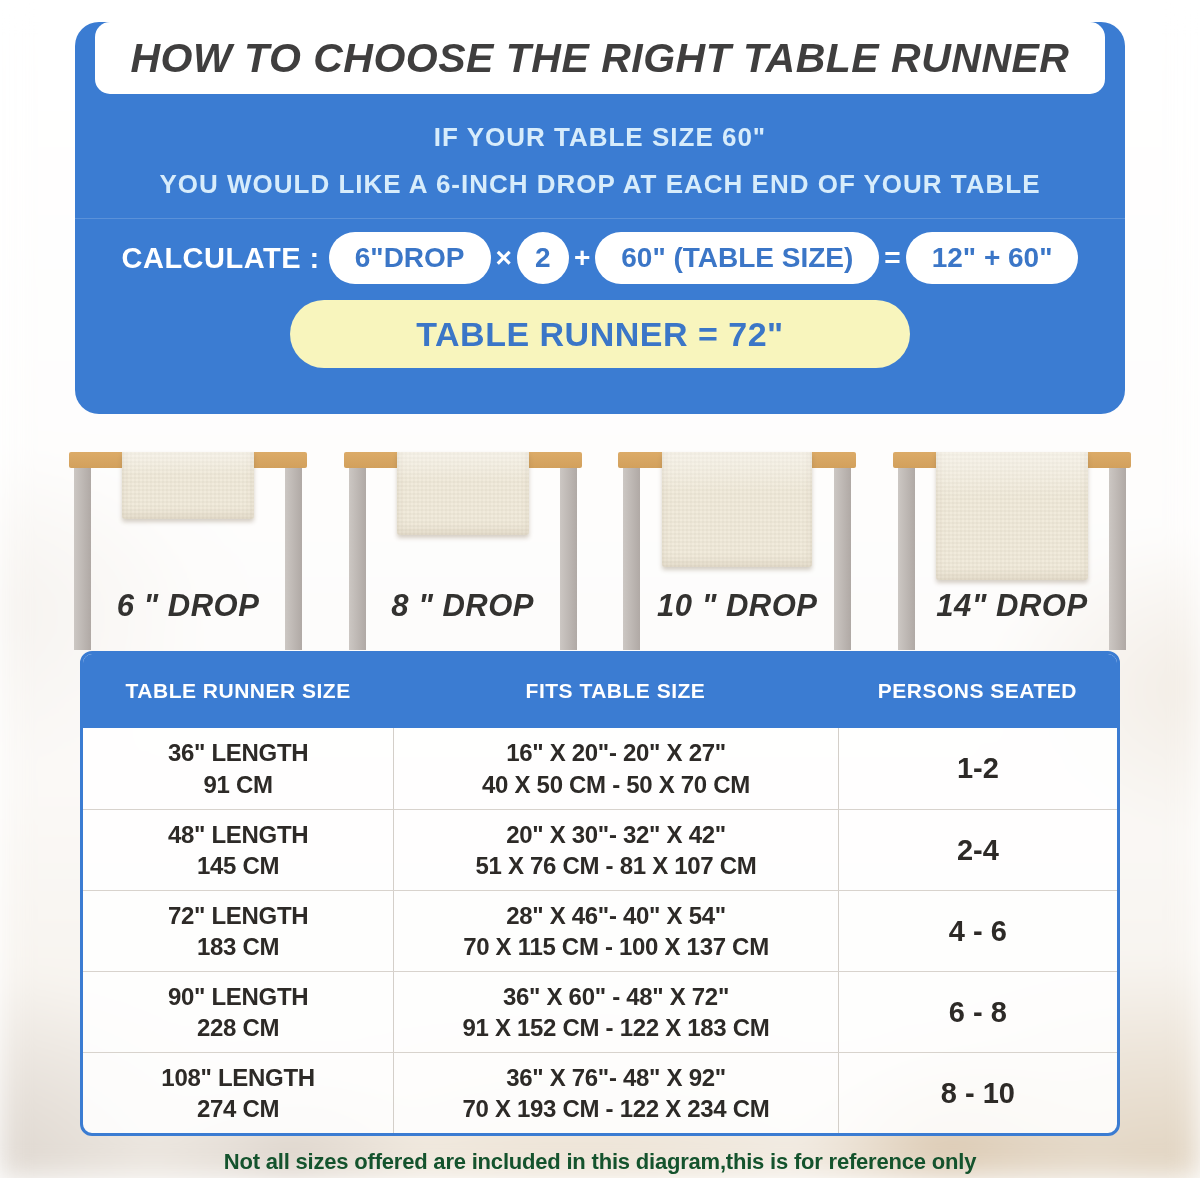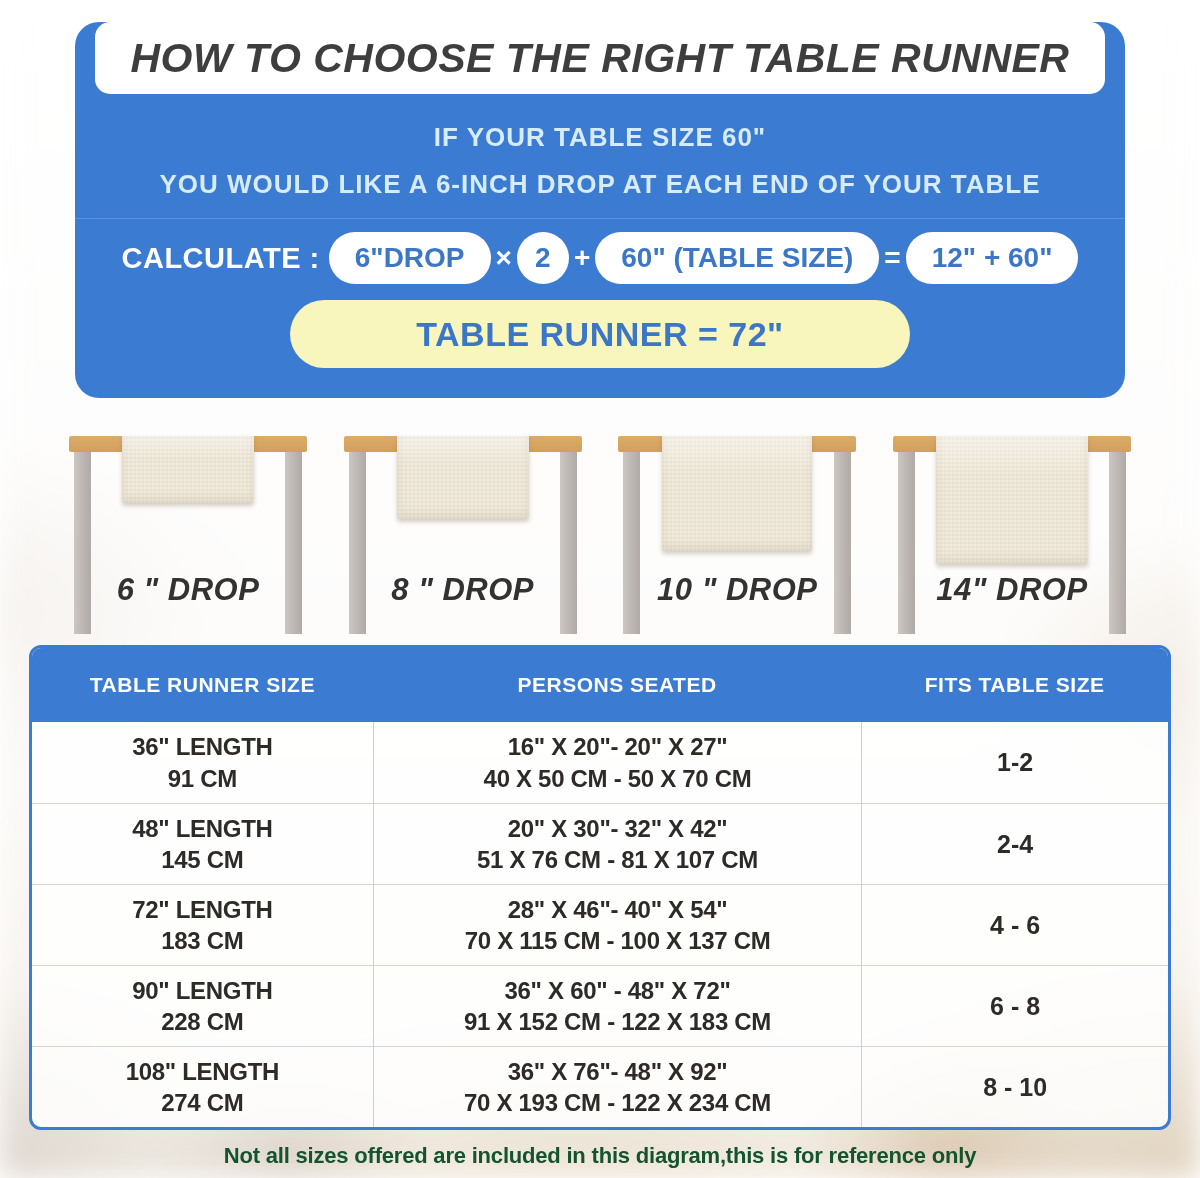--- a/index.html
+++ b/index.html
@@ -25,21 +25,21 @@
       linear-gradient(180deg, #ffffff 0%, #fdfcfb 55%, #f4efe8 100%);
     filter: blur(14px);
   }
   .content { position:relative; z-index:1; }
 
   
   .top-panel {
     width:1050px; margin:8px auto 0;
     background:#3b7cd2;
     border-radius:24px;
-    padding-bottom:30px;
+    padding-bottom:46px;
     position:relative;
   }
   .title-bar {
     margin:22px 20px 0;
     height:72px;
     background:#ffffff;
     border-radius:15px;
     display:flex; align-items:center; justify-content:center;
   }
   .title-bar h1 {
@@ -116,21 +116,21 @@
   .drop-label {
     position:absolute; left:0; right:0; bottom:26px;
     text-align:center; z-index:4;
     font-size:31px; font-weight:bold; font-style:italic;
     color:#333230; letter-spacing:.5px;
     white-space:nowrap;
   }
 
   
   .size-table {
-    width:1142px; margin:11px auto 0;
+    width:1040px; margin:1px auto 0;
     border:3px solid #3b7cd2;
     border-radius:12px;
     overflow:hidden;
     background:rgba(255,255,255,.86);
   }
   .thead {
     background:#3b7cd2;
     height:74px;
     display:grid; grid-template-columns:30% 43% 27%;
     align-items:center;
@@ -140,21 +140,21 @@
     text-align:center;
   }
   .trow {
     display:grid; grid-template-columns:30% 43% 27%;
     min-height:81px; align-items:center;
   }
   .trow + .trow { border-top:1px solid #d8d3cd; }
   .cell { text-align:center; padding:8px 4px; color:#2d2a27; }
   .cell.c2, .cell.c3 { border-left:1px solid #d4cfc9; }
   .cell.c1, .cell.c2 { font-size:24px; font-weight:bold; line-height:1.3; letter-spacing:-.3px; }
-  .cell.c3 { font-size:25px; font-weight:bold; }
+  .cell.c3 { font-size:29px; font-weight:bold; }
   .cell.c2, .cell.c3 { align-self:stretch; display:flex; flex-direction:column; justify-content:center; }
 
   .footer-note {
     margin-top:13px;
     text-align:center;
     font-size:22px; font-weight:bold;
     color:#14532d; letter-spacing:-.2px;
   }
 </style>
 </head>
@@ -216,22 +216,22 @@
       <div class="tabletop"></div>
       <div class="runner"></div>
       <div class="drop-label">14" DROP</div>
     </div>
 
   </section>
 
   <section class="size-table">
     <div class="thead">
       <div class="hcell">TABLE RUNNER SIZE</div>
+      <div class="hcell">FITS TABLE SIZE</div>
       <div class="hcell">PERSONS SEATED</div>
-      <div class="hcell">FITS TABLE SIZE</div>
     </div>
 
     <div class="trow">
       <div class="cell c1">
         <div>36" LENGTH</div>
         <div>91 CM</div>
       </div>
       <div class="cell c2">
         <div>16" X 20"- 20" X 27"</div>
         <div>40 X 50 CM - 50 X 70 CM</div>

